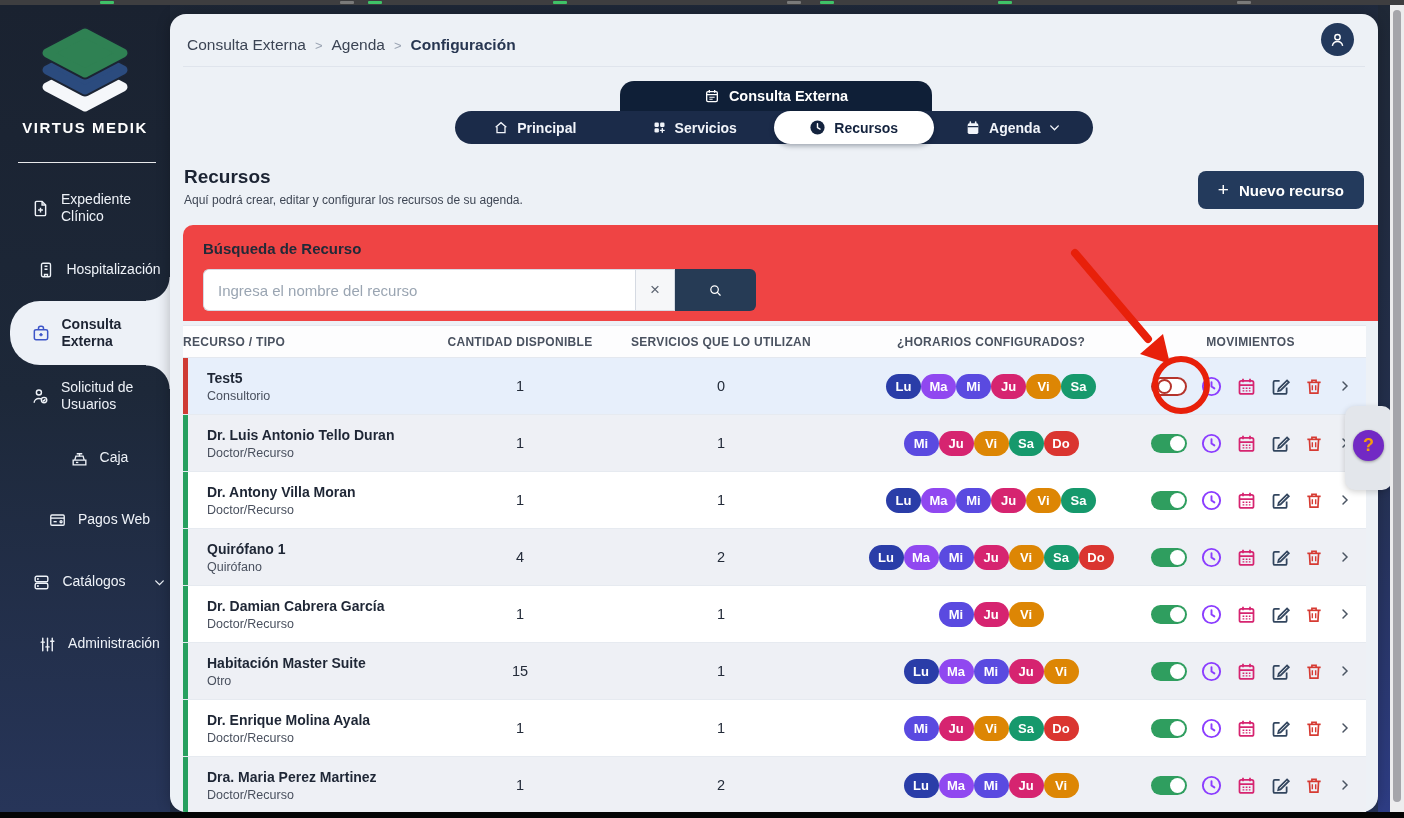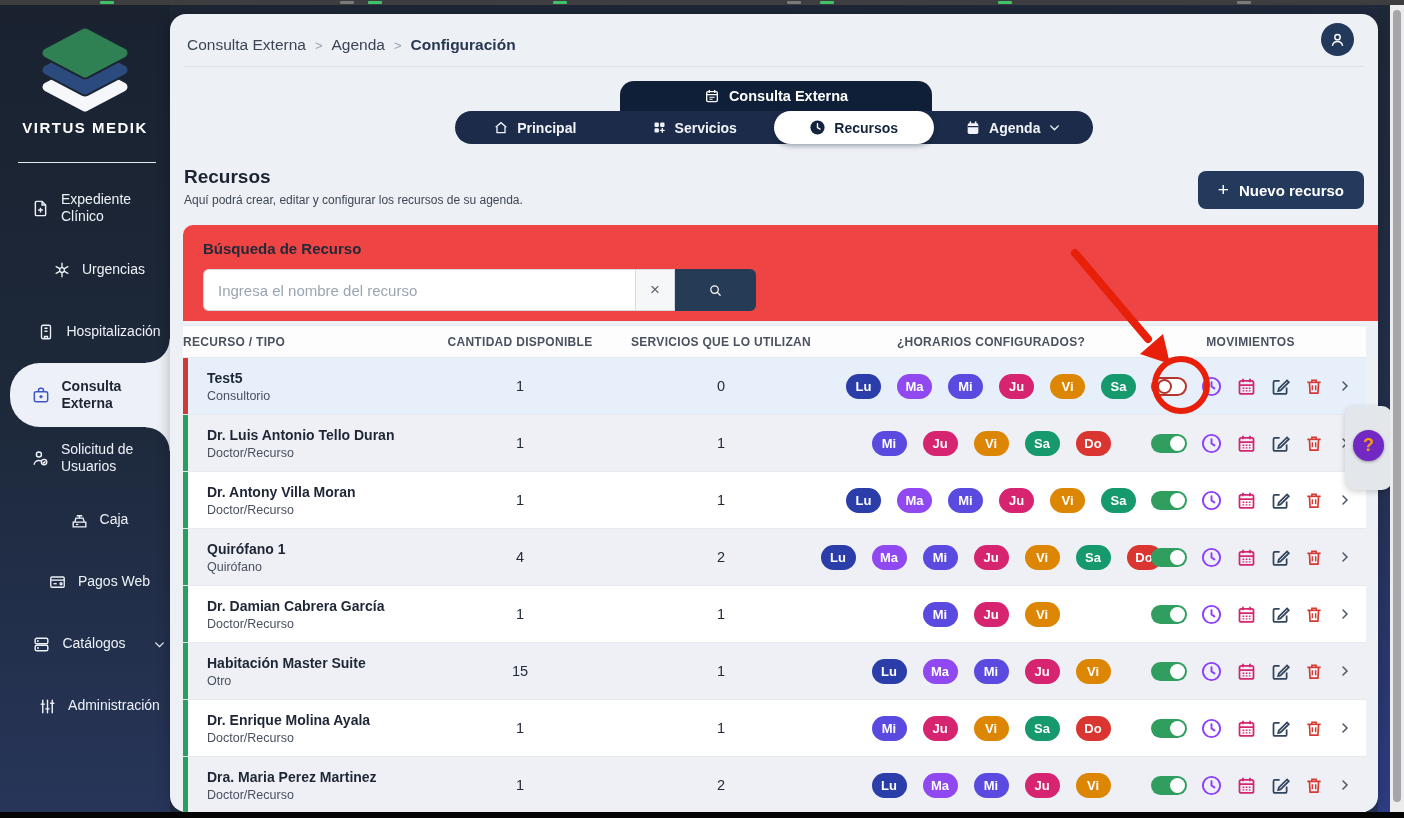--- a/index.html
+++ b/index.html
@@ -60,21 +60,21 @@
   .th{font-size:12px;font-weight:700;letter-spacing:.3px;color:#4a5260;text-align:center;}
   .th.first{text-align:left;}
   .trow{display:grid;grid-template-columns:262px 150px 252px 288px 1fr;height:57px;align-items:center;position:relative;background:#ffffff;border-bottom:1px solid #e6eaf0;}
   .trow.alt{background:#eef0f5;}
   .trow.hl{background:#e7effb;}
   .strip{position:absolute;left:0;top:0;bottom:0;width:5px;}
   .name-cell{padding-left:24px;}
   .rname{font-size:14px;font-weight:700;color:#1e2635;line-height:1.3;}
   .rtype{font-size:12.5px;color:#49505e;margin-top:2px;}
   .num{text-align:center;font-size:14.5px;color:#232b39;}
-  .days{display:flex;justify-content:center;align-items:center;gap:16px;}
+  .days{display:flex;justify-content:center;align-items:center;gap:0;}
   .day{display:inline-flex;align-items:center;justify-content:center;min-width:35px;height:25px;padding:0 8px;border-radius:13px;color:#fff;font-size:13px;font-weight:700;}
   .actions{display:flex;align-items:center;gap:13px;padding-left:16px;}
   .toggle{position:relative;display:inline-block;width:36px;height:19px;border-radius:10px;cursor:pointer;}
   .toggle.on{background:#2f9e5f;}
   .toggle.on .knob{position:absolute;right:2px;top:2px;width:15px;height:15px;border-radius:50%;background:#fff;}
   .toggle.off{border:2px solid #b5342c;background:#fff;}
   .toggle.off .knob-off{position:absolute;left:4px;top:0px;width:15px;height:15px;border-radius:50%;border:2px solid #b5342c;background:#fff;}
   .icon-btn{display:inline-flex;cursor:pointer;}
   
   .help-panel{position:absolute;left:1345px;top:406px;width:47px;height:84px;background:#e3e6eb;border-radius:10px;z-index:40;box-shadow:0 2px 6px rgba(0,0,0,.18);}
@@ -113,27 +113,20 @@
     </div>
     <div class="side-divider"></div>
     <nav class="nav">
       <div class="side-item">
         <svg width="19" height="19" viewBox="0 0 24 24" fill="none" stroke="#eef2f8" stroke-width="1.8">
             <path d="M14 3H7a1.5 1.5 0 0 0-1.5 1.5v15A1.5 1.5 0 0 0 7 21h10a1.5 1.5 0 0 0 1.5-1.5V7.5L14 3z"></path>
             <path d="M14 3v4.5h4.5"></path>
             <path d="M12 11v6M9 14h6"></path>
           </svg>
         <span class="lbl">Expediente Clínico</span>
-      </div>
-      <div class="side-item">
-        <svg width="18" height="18" viewBox="0 0 24 24" fill="none" stroke="#eef2f8" stroke-width="1.8" stroke-linecap="round">
-            <path d="M12 3v18M4.2 7.5l15.6 9M19.8 7.5l-15.6 9"></path>
-            <circle cx="12" cy="12" r="3.2" fill="#1d2839" stroke="#eef2f8"></circle>
-          </svg>
-        <span class="lbl">Urgencias</span>
       </div>
       <div class="side-item">
         <svg width="18" height="18" viewBox="0 0 24 24" fill="none" stroke="#eef2f8" stroke-width="1.8">
             <rect x="6" y="3" width="12" height="18" rx="2"></rect>
             <path d="M10 21v-3h4v3"></path>
             <path d="M10 7h4M10 11h4"></path>
           </svg>
         <span class="lbl">Hospitalización</span>
       </div>
       <div class="side-item active">

